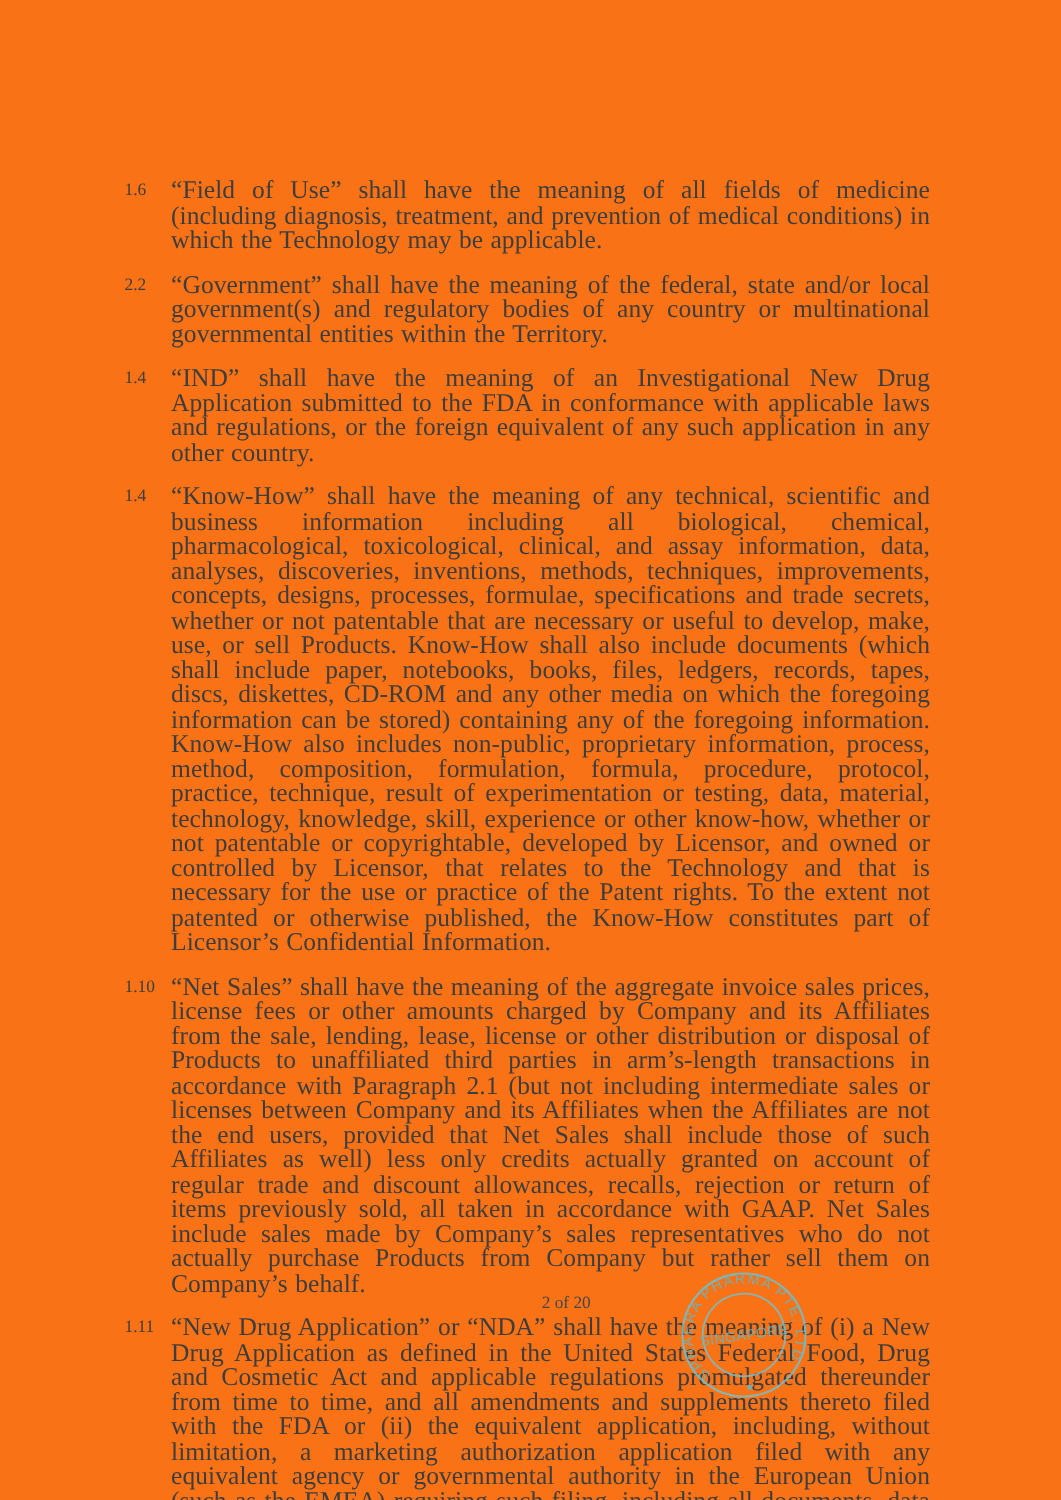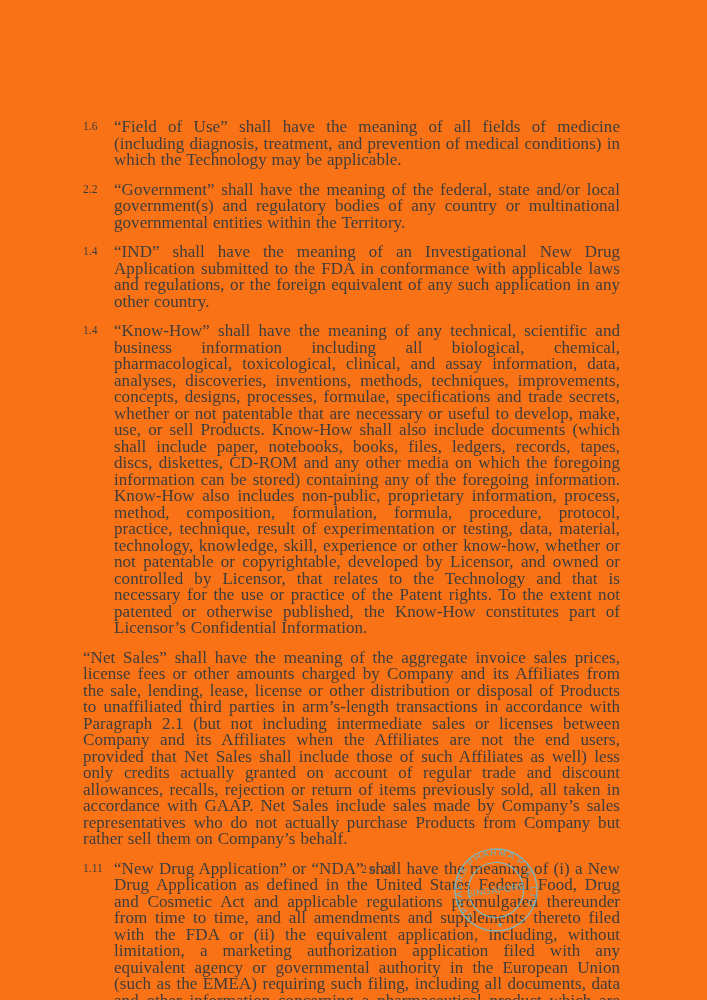--- a/index.html
+++ b/index.html
@@ -71,20 +71,21 @@
       <div class="clause-num">1.4</div>
       <div class="clause-text">“IND” shall have the meaning of an Investigational New Drug Application submitted to the FDA in conformance with applicable laws and regulations, or the foreign equivalent of any such application in any other country.</div>
     </div>
 
     <div class="clause">
       <div class="clause-num">1.4</div>
       <div class="clause-text">“Know-How” shall have the meaning of any technical, scientific and business information including all biological, chemical, pharmacological, toxicological, clinical, and assay information, data, analyses, discoveries, inventions, methods, techniques, improvements, concepts, designs, processes, formulae, specifications and trade secrets, whether or not patentable that are necessary or useful to develop, make, use, or sell Products.  Know-How shall also include documents (which shall include paper, notebooks, books, files, ledgers, records, tapes, discs, diskettes, CD-ROM and any other media on which the foregoing information can be stored) containing any of the foregoing information. Know-How also includes non-public, proprietary information, process, method, composition, formulation, formula, procedure, protocol, practice, technique, result of experimentation or testing, data, material, technology, knowledge, skill, experience or other know-how, whether or not patentable or copyrightable, developed by Licensor, and owned or controlled by Licensor, that relates to the Technology and that is necessary for the use or practice of the Patent rights.  To the extent not patented or otherwise published, the Know-How constitutes part of Licensor’s Confidential Information.</div>
     </div>
 
     <div class="clause">
+      <div class="clause-num">1.10</div>
       <div class="clause-text">“Net Sales” shall have the meaning of the aggregate invoice sales prices, license fees or other amounts charged by Company and its Affiliates from the sale, lending, lease, license or other distribution or disposal of Products to unaffiliated third parties in arm’s-length transactions in accordance with Paragraph 2.1 (but not including intermediate sales or licenses between Company and its Affiliates when the Affiliates are not the end users, provided that Net Sales shall include those of such Affiliates as well) less only credits actually granted on account of regular trade and discount allowances, recalls, rejection or return of items previously sold, all taken in accordance with GAAP.  Net Sales include sales made by Company’s sales representatives who do not actually purchase Products from Company but rather sell them on Company’s behalf.</div>
     </div>
 
     <div class="clause">
       <div class="clause-num">1.11</div>
       <div class="clause-text">“New Drug Application” or “NDA” shall have the meaning of (i) a New Drug Application as defined in the United States Federal Food, Drug and Cosmetic Act and applicable regulations promulgated thereunder from time to time, and all amendments and supplements thereto filed with the FDA or (ii) the equivalent application, including, without limitation, a marketing authorization application filed with any equivalent agency or governmental authority in the European Union (such as the EMEA) requiring such filing, including all documents, data and other information concerning a pharmaceutical product which are necessary for gaining Regulatory Approval to market and sell such pharmaceutical product.</div>
     </div>
 
     <div class="clause">
       <div class="clause-num">1.12</div>

